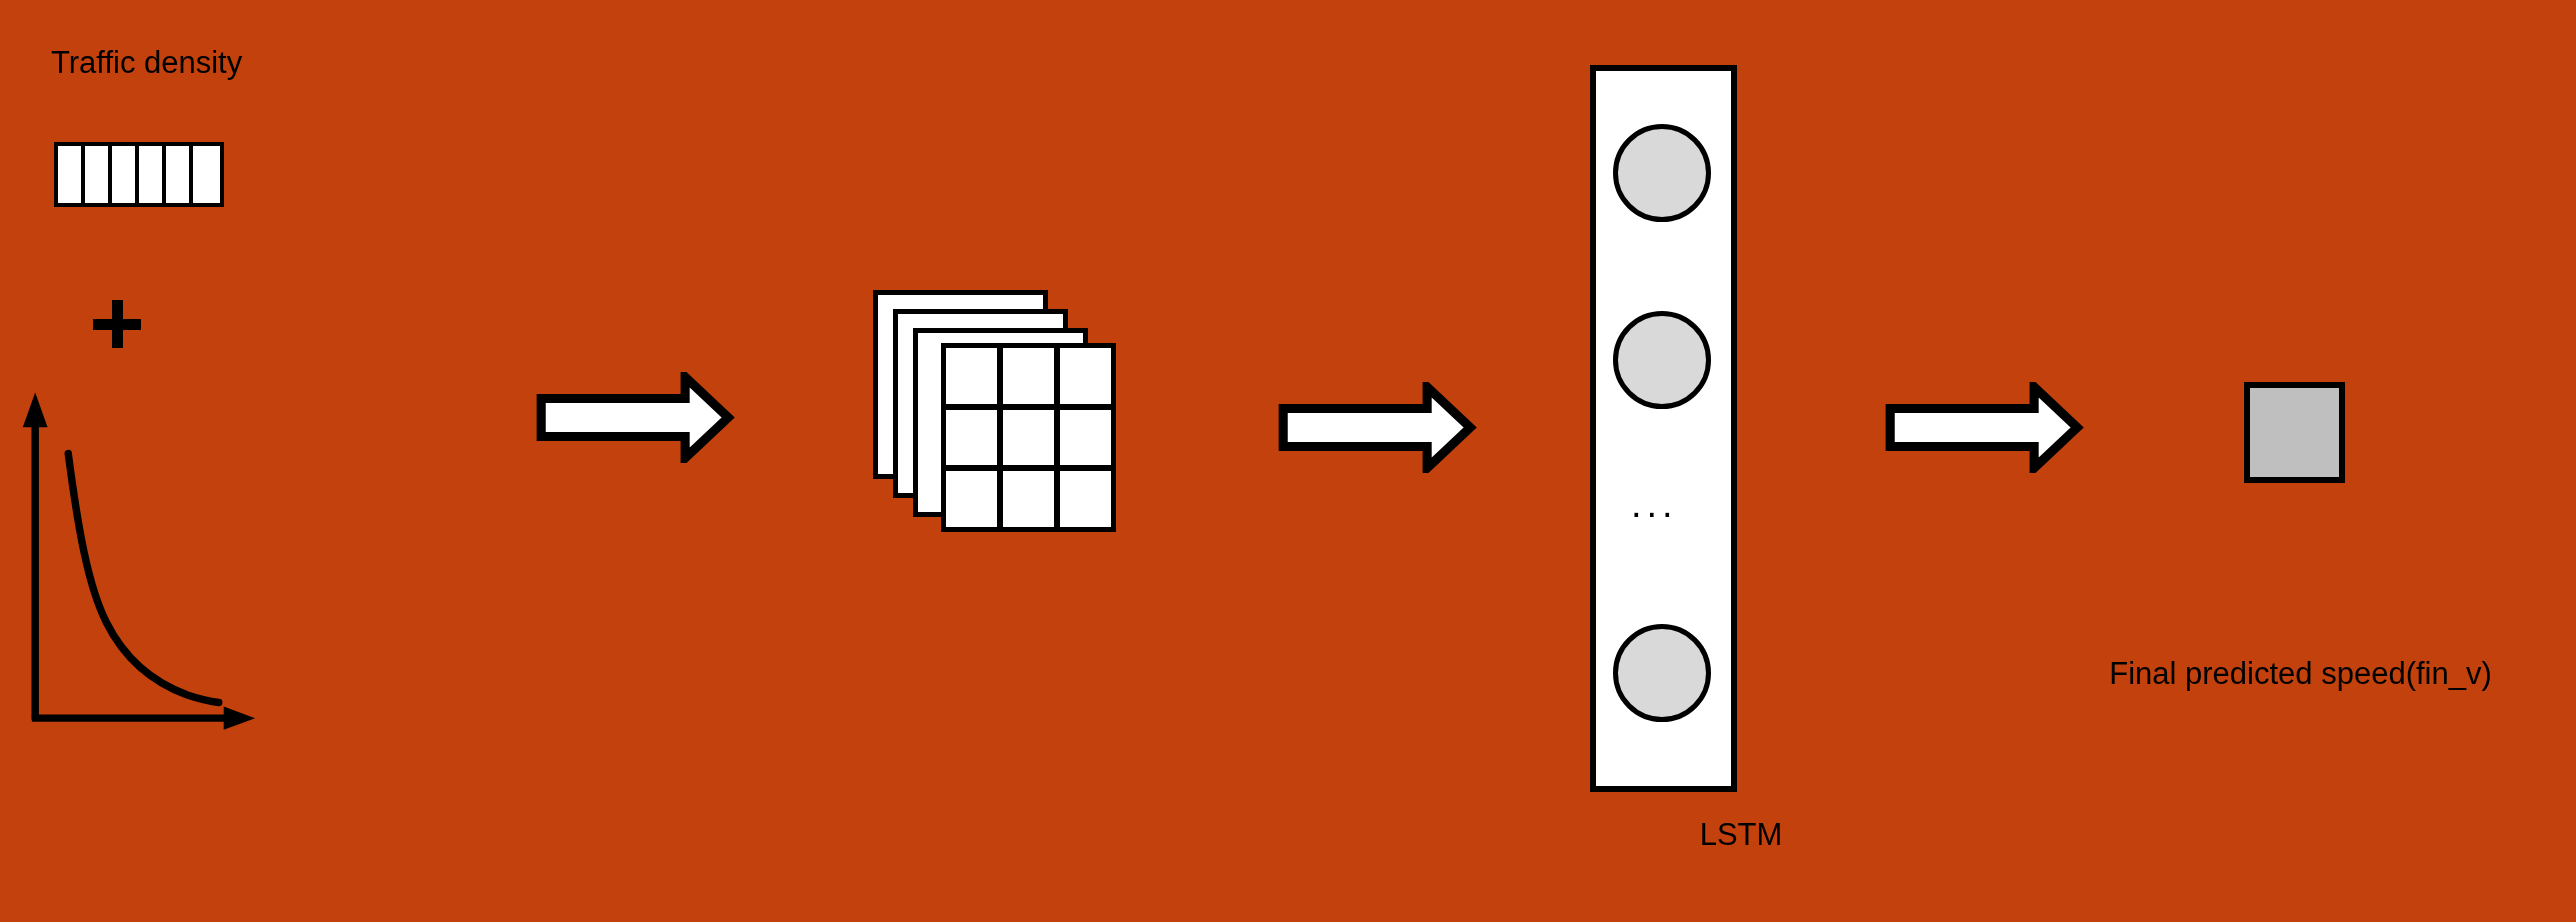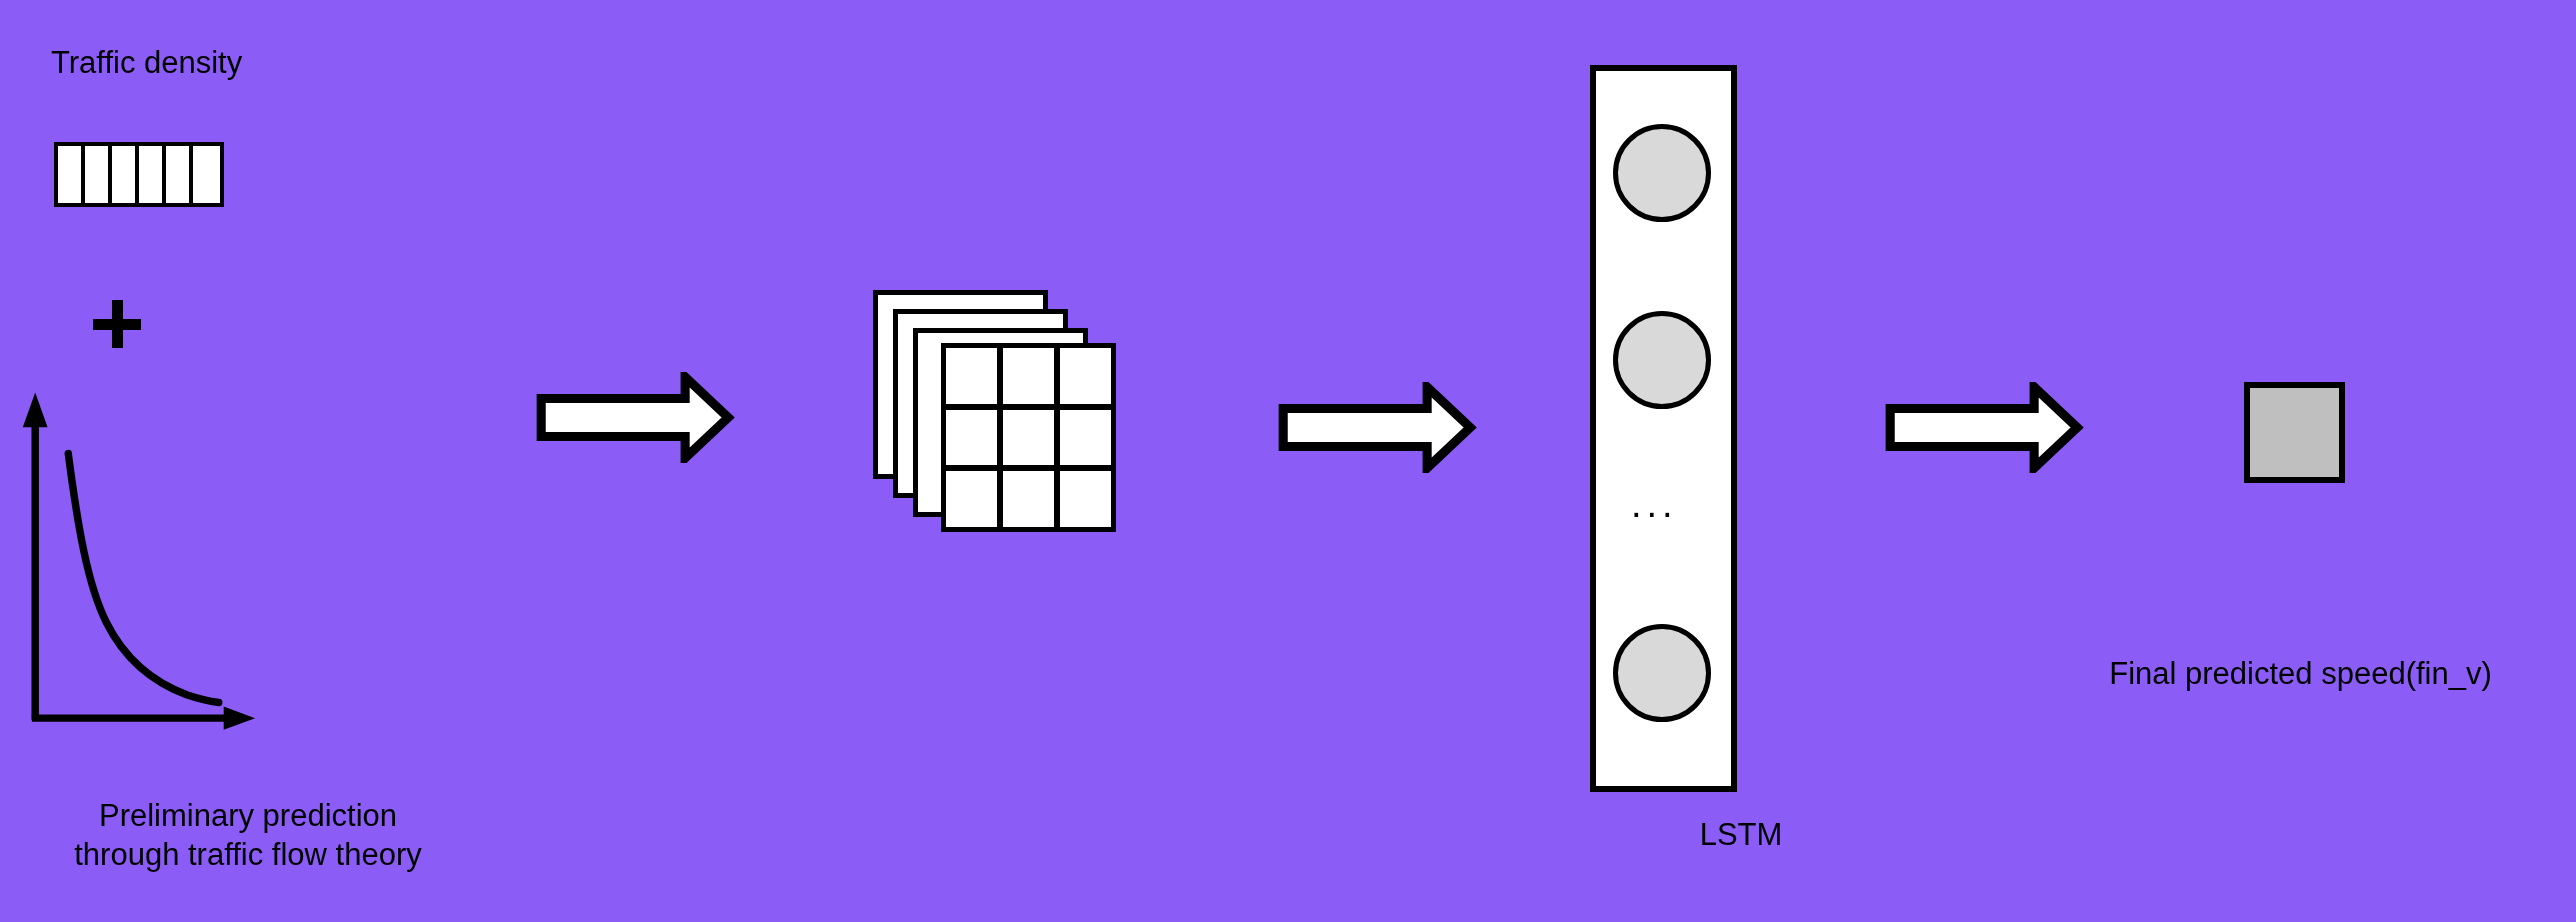--- a/index.html
+++ b/index.html
@@ -8,21 +8,21 @@
     background: #ffffff;
   }
   body {
     font-family: "Liberation Sans", sans-serif;
     color: #000000;
   }
   #canvas {
     position: relative;
     width: 2576px;
     height: 923px;
-    background: #8b5cf6;
+    background: #c2410c;
     overflow: hidden;
   }
   .abs { position: absolute; }
 
   
   .label {
     font-family: "Liberation Sans", sans-serif;
     color: #000000;
     white-space: nowrap;
     line-height: 1.26;
@@ -129,24 +129,20 @@
       <line x1="22" y1="38" x2="22" y2="400" stroke="#000" stroke-width="9"></line>
       <polygon points="22,4 7,46 37,46" fill="#000"></polygon>
 
       <line x1="18" y1="398" x2="262" y2="398" stroke="#000" stroke-width="9"></line>
       <polygon points="288,398 250,384 250,412" fill="#000"></polygon>
 
       <path d="M 62,78 C 74,170 86,238 108,282 C 132,330 168,356 206,370 C 224,376 236,378 244,379" fill="none" stroke="#000" stroke-width="9" stroke-linecap="round"></path>
     </svg>
   </div>
 
-  <div class="abs" style="left:0px; top:796px; width:496px; text-align:center;">
-    <div class="label t-caption">Preliminary prediction</div>
-    <div class="label t-caption">through traffic flow theory</div>
-  </div>
 
   <div class="abs" style="left:536px; top:372px; width:199px; height:91px;">
     <svg width="199" height="91" viewBox="0 0 240 110">
       <polygon points="6,32 180,32 180,6 232,55 180,104 180,78 6,78" fill="#ffffff" stroke="#000000" stroke-width="11" stroke-linejoin="miter"></polygon>
     </svg>
   </div>
 
   <div class="sheet" style="left:873px; top:290px; width:175px; height:189px;"></div>
   <div class="sheet" style="left:893px; top:309px; width:175px; height:189px;"></div>
   <div class="sheet" style="left:913px; top:328px; width:175px; height:189px;"></div>

